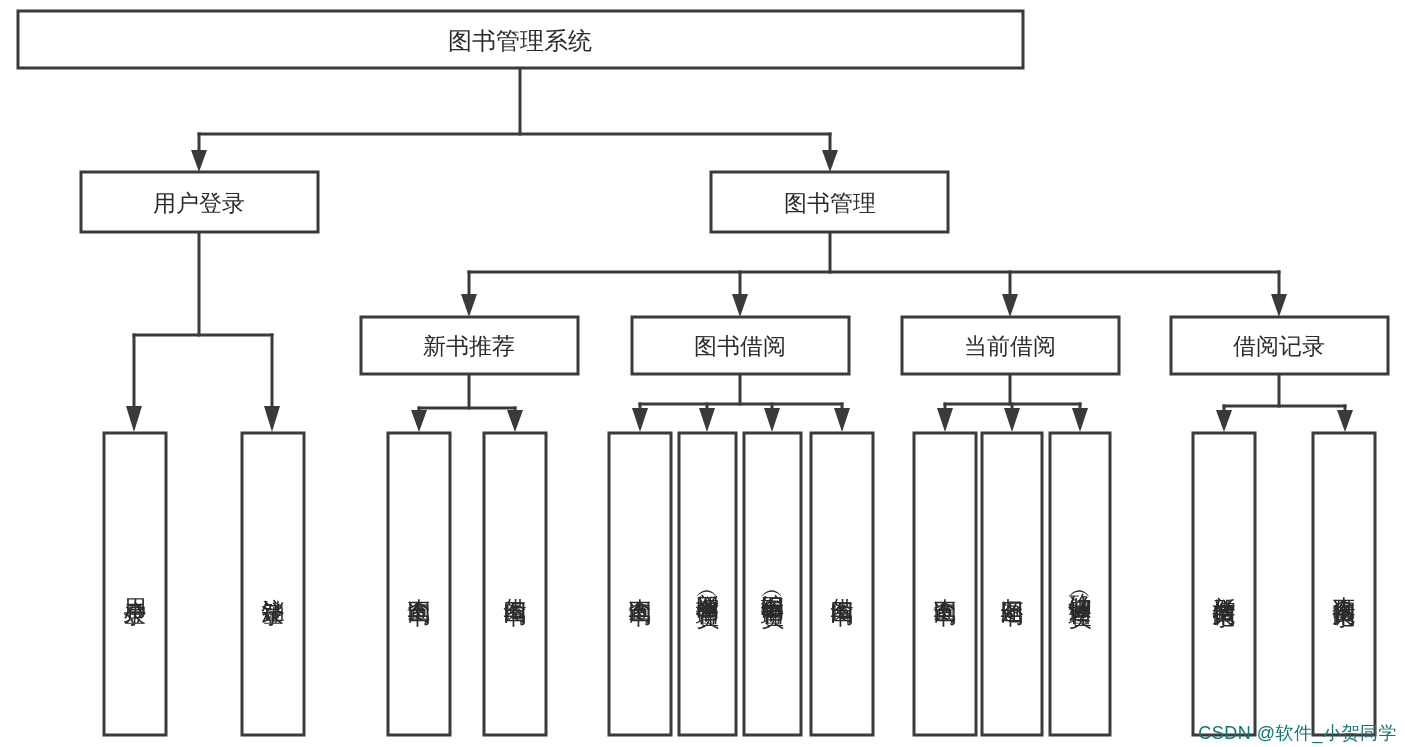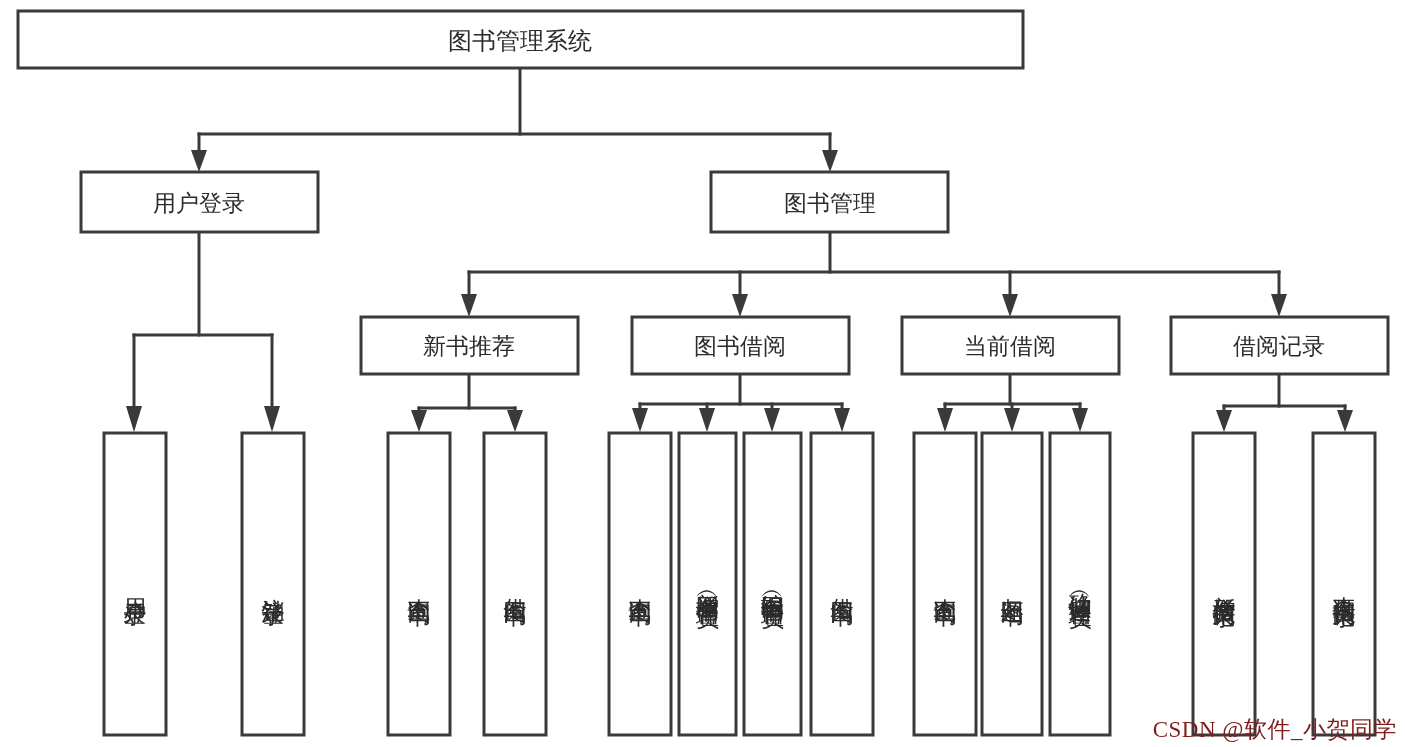--- a/index.html
+++ b/index.html
@@ -63,23 +63,23 @@
     display: flex;
     align-items: center;
     justify-content: center;
     white-space: nowrap;
     pointer-events: none;
   }
   .watermark {
     position: absolute;
     right: 8px;
     bottom: 2px;
-    font-family: Liberation Serif, serif;
-    font-size: 23px;
-    color: #7f1d1d;
+    font-family: Liberation Sans, sans-serif;
+    font-size: 18px;
+    color: #0f766e;
     letter-spacing: 0.5px;
     white-space: nowrap;
   }
 </style>
 </head>
 <body>
 
 <div id="diagram-root">
 
   <svg class="flow" viewBox="0 0 1405 747" xmlns="http://www.w3.org/2000/svg">

